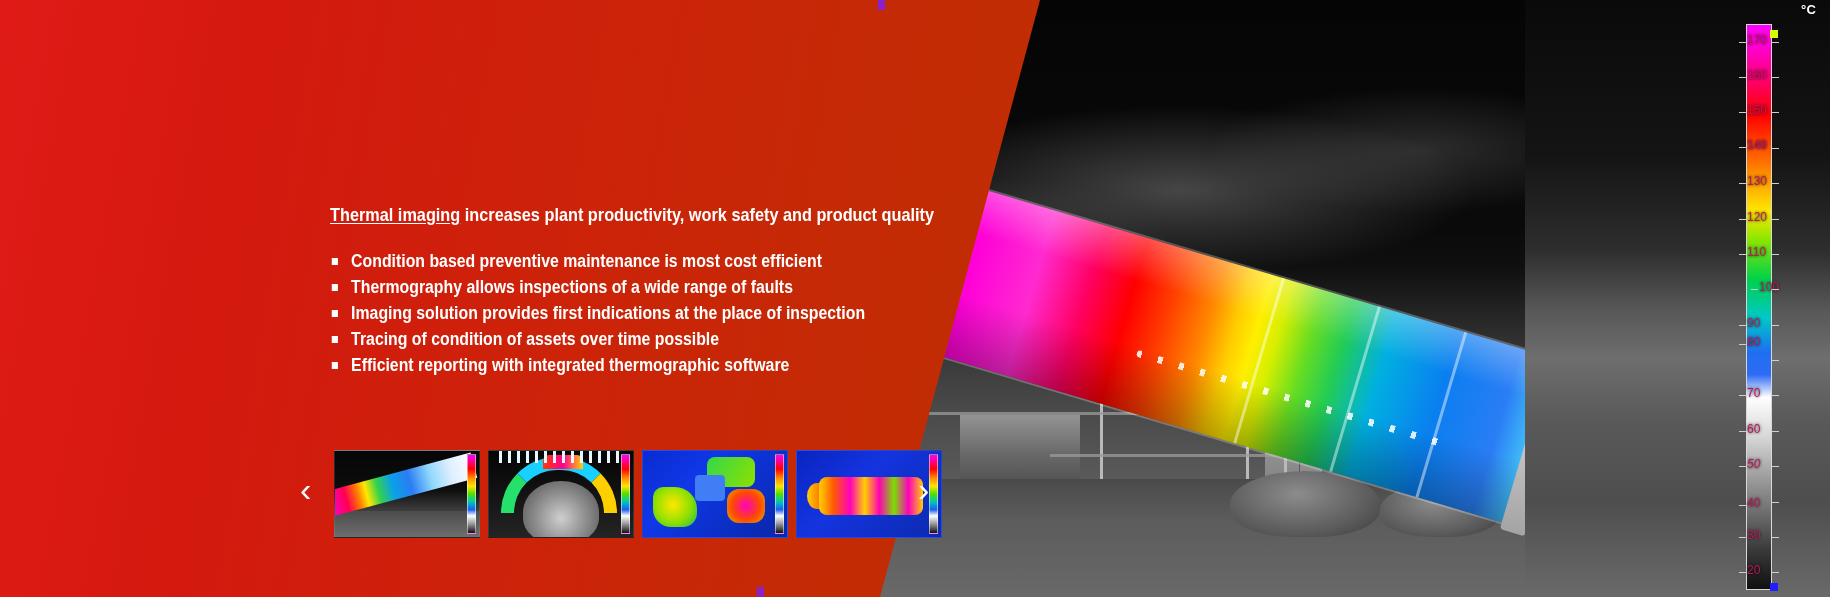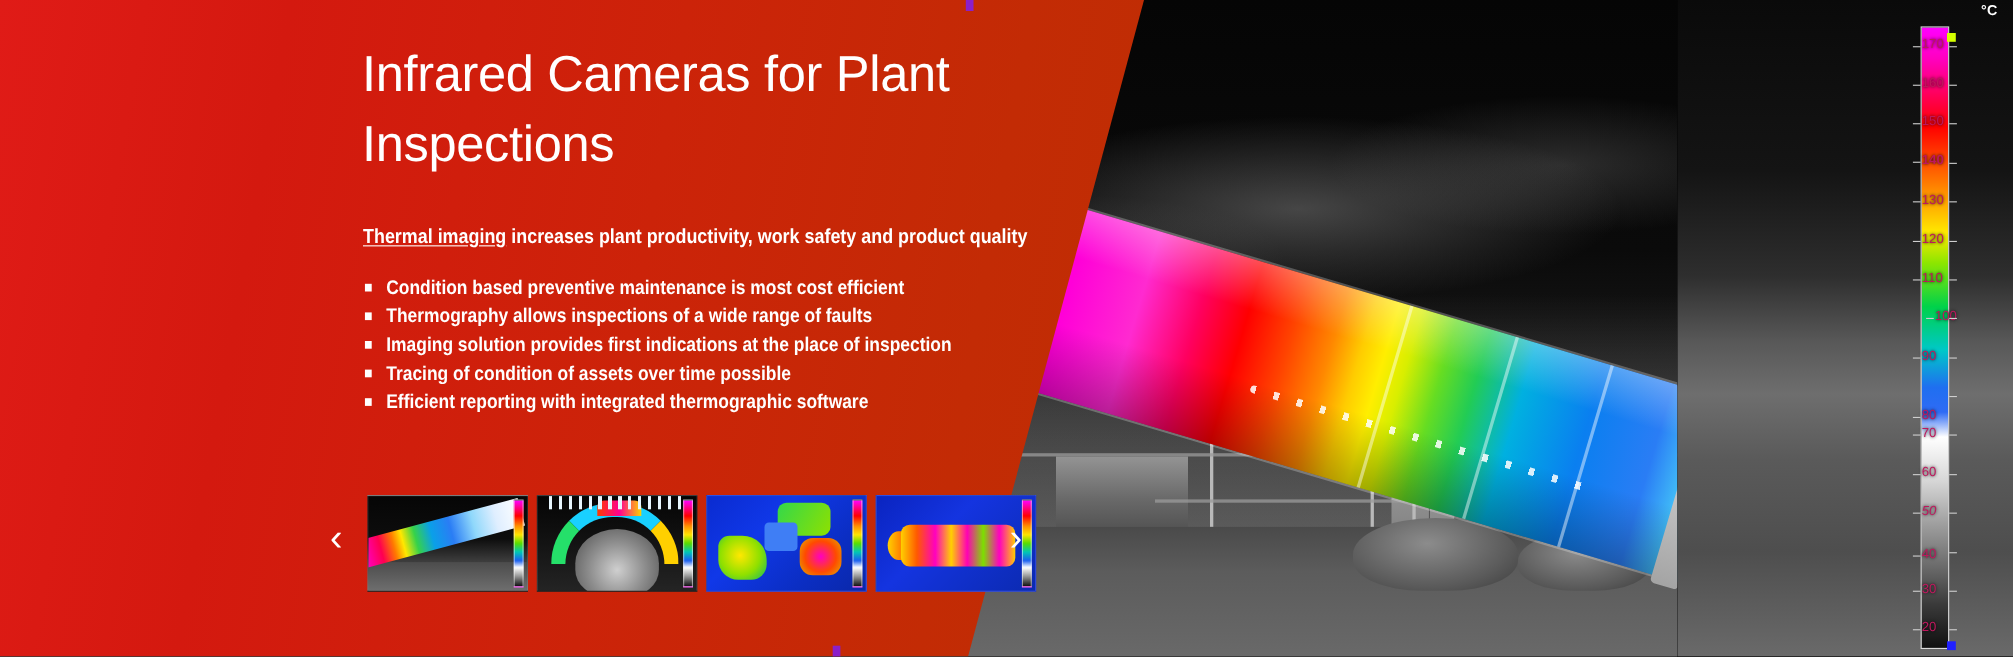--- a/index.html
+++ b/index.html
@@ -364,21 +364,21 @@
         </div>
         <div class="tick-r" style="top: 229.938px;"></div>
         <div class="tick" style="top: 265.312px; margin-left: 12px;">
           <div class="tlab">100</div>
         </div>
         <div class="tick-r" style="top: 265.312px;"></div>
         <div class="tick" style="top: 300.688px;">
           <div class="tlab">90</div>
         </div>
         <div class="tick-r" style="top: 300.688px;"></div>
-        <div class="tick" style="top: 355px;">
+        <div class="tick" style="top: 320px;">
           <div class="tlab">80</div>
         </div>
         <div class="tick-r" style="top: 336.062px;"></div>
         <div class="tick" style="top: 371.438px;">
           <div class="tlab">70</div>
         </div>
         <div class="tick-r" style="top: 371.438px;"></div>
         <div class="tick" style="top: 406.812px;">
           <div class="tlab">60</div>
         </div>
@@ -401,21 +401,20 @@
         <div class="tick-r" style="top: 548.312px;"></div>
       </div>
   </div>
 
   <div class="red-panel"></div>
   <div class="panel-dot dot-top"></div>
   <div class="panel-dot dot-bot"></div>
 
   <div class="content">
 
-    <h1 class="headline">Infrared Cameras for Plant Inspections</h1>
 
     <p class="lede">
       <span class="link">Thermal imaging</span><span> increases plant productivity, work safety and product quality</span>
     </p>
 
     <ul class="bullets" id="bullet-list">
         <li><span class="sq"></span><span>Condition based preventive maintenance is most cost efficient</span></li>
         <li><span class="sq"></span><span>Thermography allows inspections of a wide range of faults</span></li>
         <li><span class="sq"></span><span>Imaging solution provides first indications at the place of inspection</span></li>
         <li><span class="sq"></span><span>Tracing of condition of assets over time possible</span></li>

